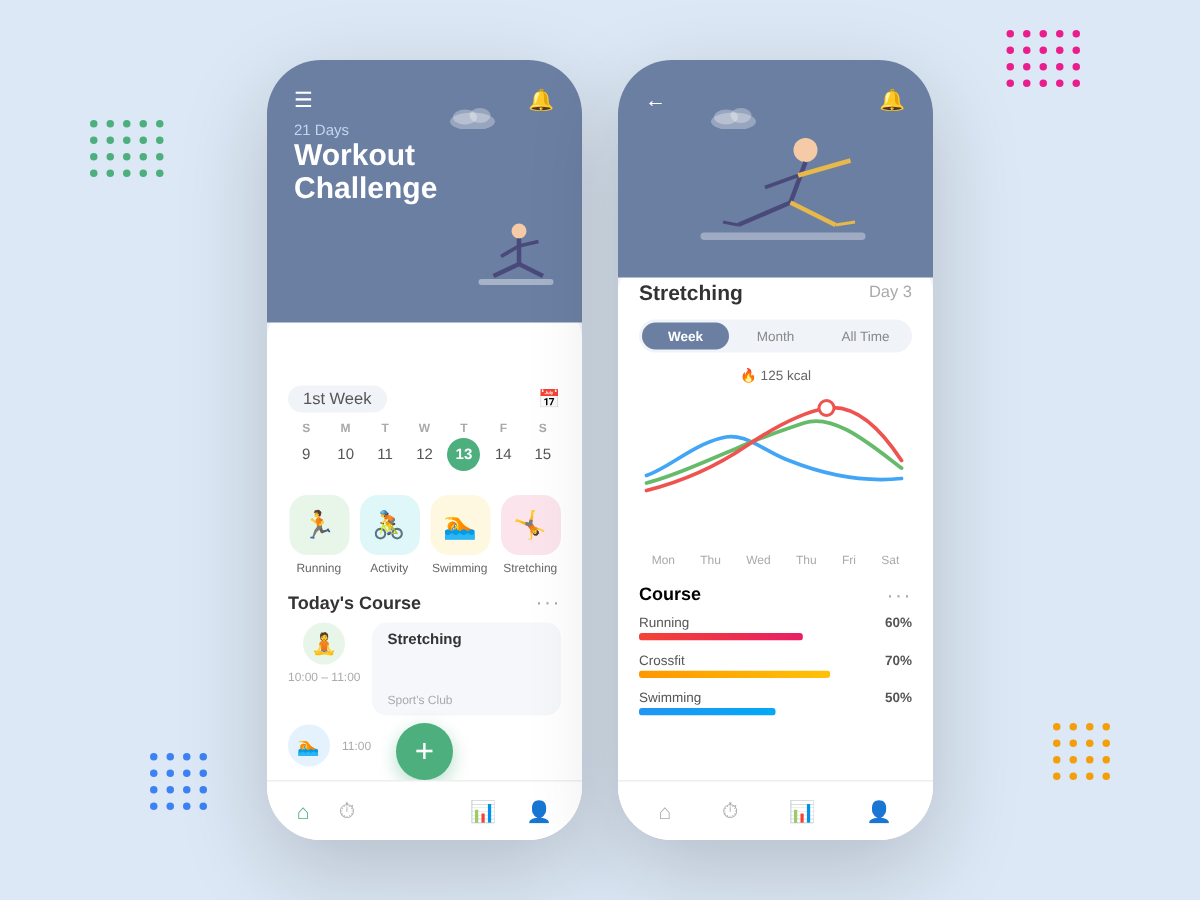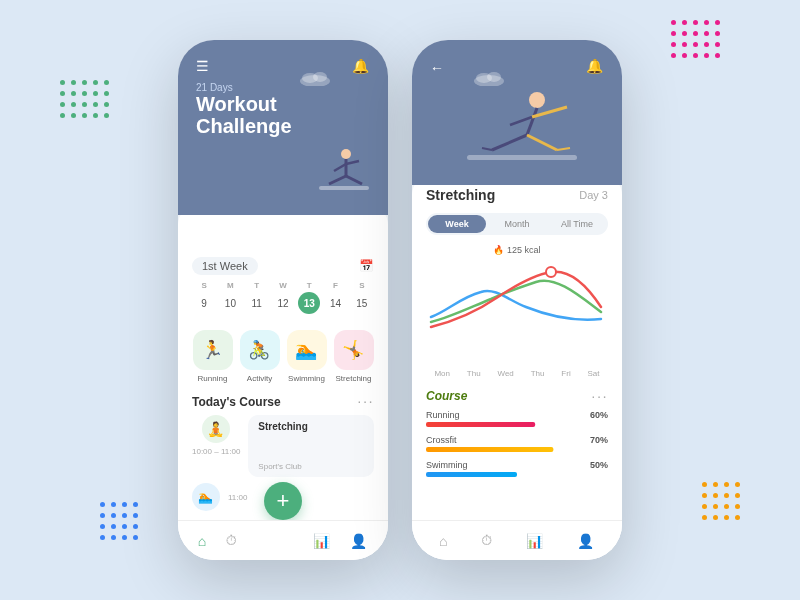--- a/index.html
+++ b/index.html
@@ -342,22 +342,21 @@
       display: flex;
       justify-content: space-around;
       margin-top: 2px;
     }
     .chart-label { font-size: 8px; color: #aaa; margin-top: 30px; }
 
     
     .course-section-title {
       font-size: 12px;
       font-weight: 700;
-      color: #4d7c0f;
-      font-style: italic;
+      color: #000000;
     }
     .course-bars { display: flex; flex-direction: column; gap: 8px; }
     .course-bar-item { display: flex; flex-direction: column; gap: 2px; }
     .course-bar-header { display: flex; justify-content: space-between; }
     .course-bar-name { font-size: 9px; color: #555; }
     .course-bar-pct { font-size: 9px; color: #555; font-weight: 600; }
     .bar-track {
       height: 5px;
       border-radius: 3px;
       display: flex;

